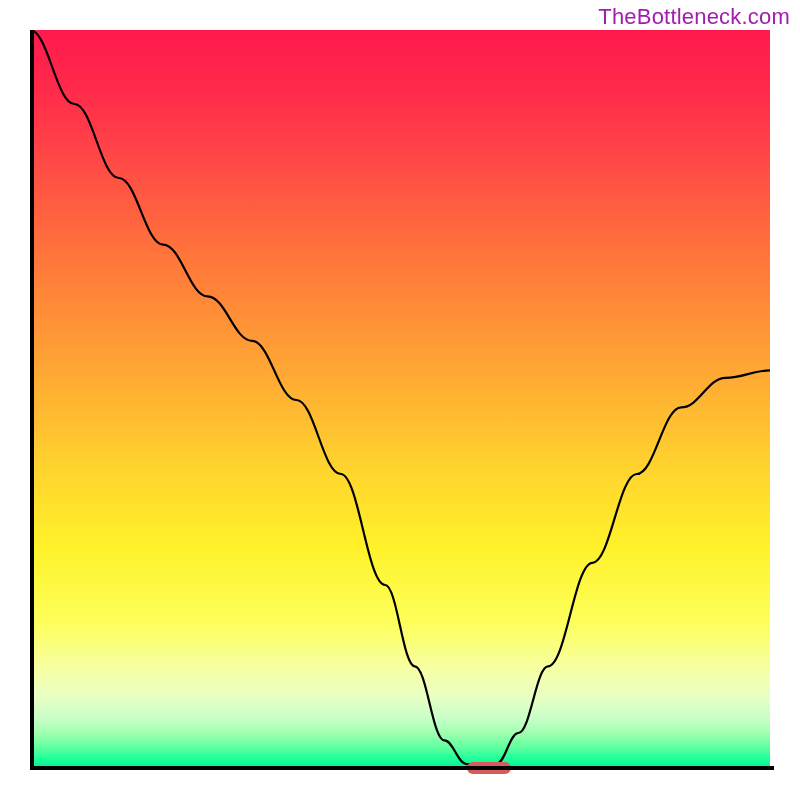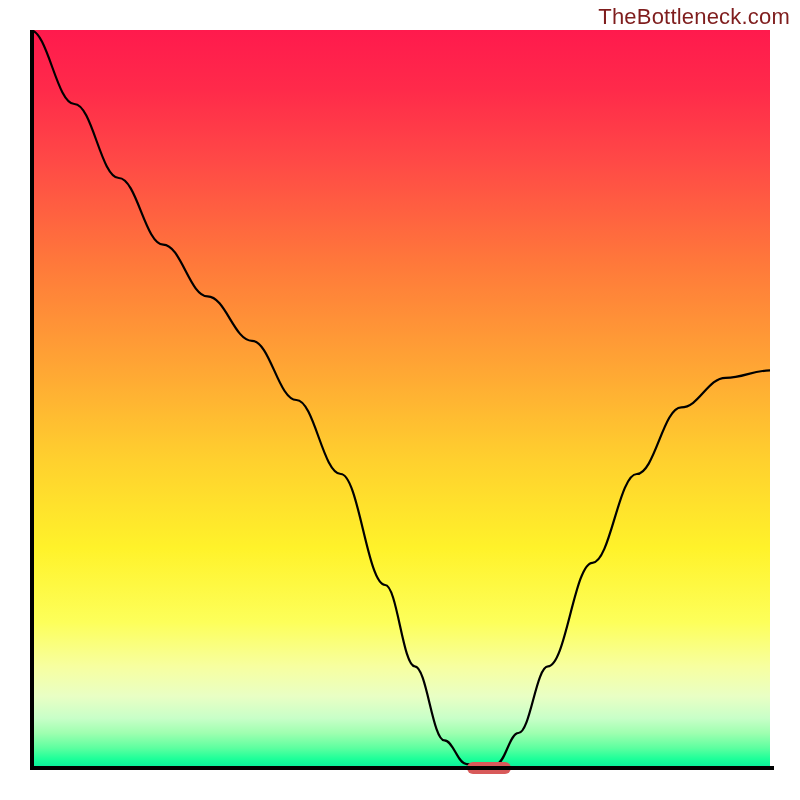--- a/index.html
+++ b/index.html
@@ -54,21 +54,21 @@
     left: 30px;
     bottom: 30px;
     width: 744px;
     height: 4px;
   }
   .watermark {
     position: absolute;
     top: 4px;
     right: 10px;
     font-size: 22px;
-    color: #7f1d1d;
+    color: #a21caf;
     font-family: Arial, sans-serif;
     letter-spacing: 0.2px;
   }
   svg.curve {
     position: absolute;
     left: 30px;
     top: 30px;
     width: 740px;
     height: 740px;
   }

